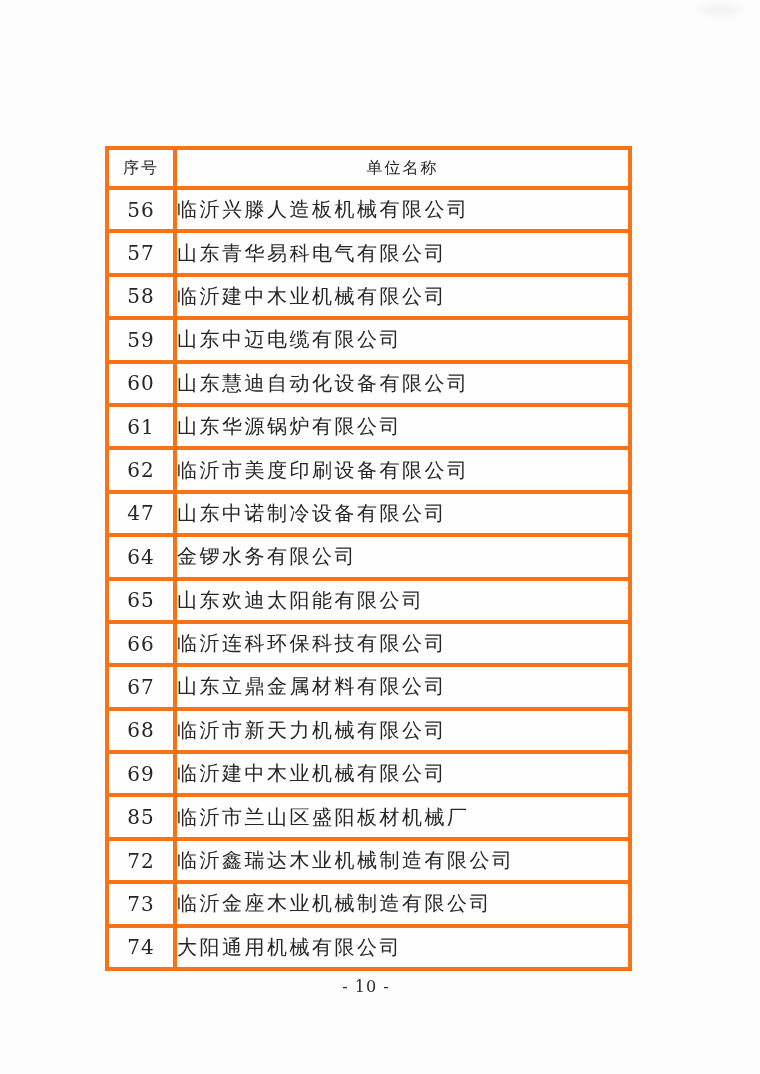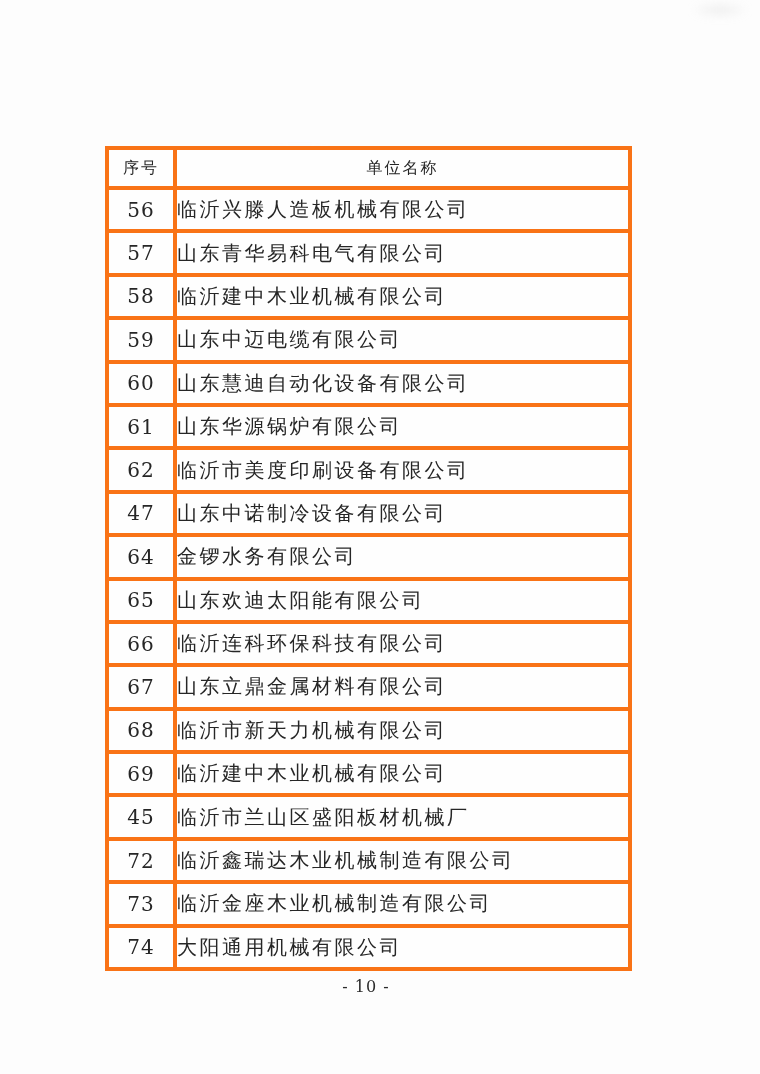--- a/index.html
+++ b/index.html
@@ -148,21 +148,21 @@
         </tr>
         <tr>
           <td class="cell-no">68</td>
           <td class="cell-name">临沂市新天力机械有限公司</td>
         </tr>
         <tr>
           <td class="cell-no">69</td>
           <td class="cell-name">临沂建中木业机械有限公司</td>
         </tr>
         <tr>
-          <td class="cell-no">45</td>
+          <td class="cell-no">85</td>
           <td class="cell-name">临沂市兰山区盛阳板材机械厂</td>
         </tr>
         <tr>
           <td class="cell-no">72</td>
           <td class="cell-name">临沂鑫瑞达木业机械制造有限公司</td>
         </tr>
         <tr>
           <td class="cell-no">73</td>
           <td class="cell-name">临沂金座木业机械制造有限公司</td>
         </tr>

